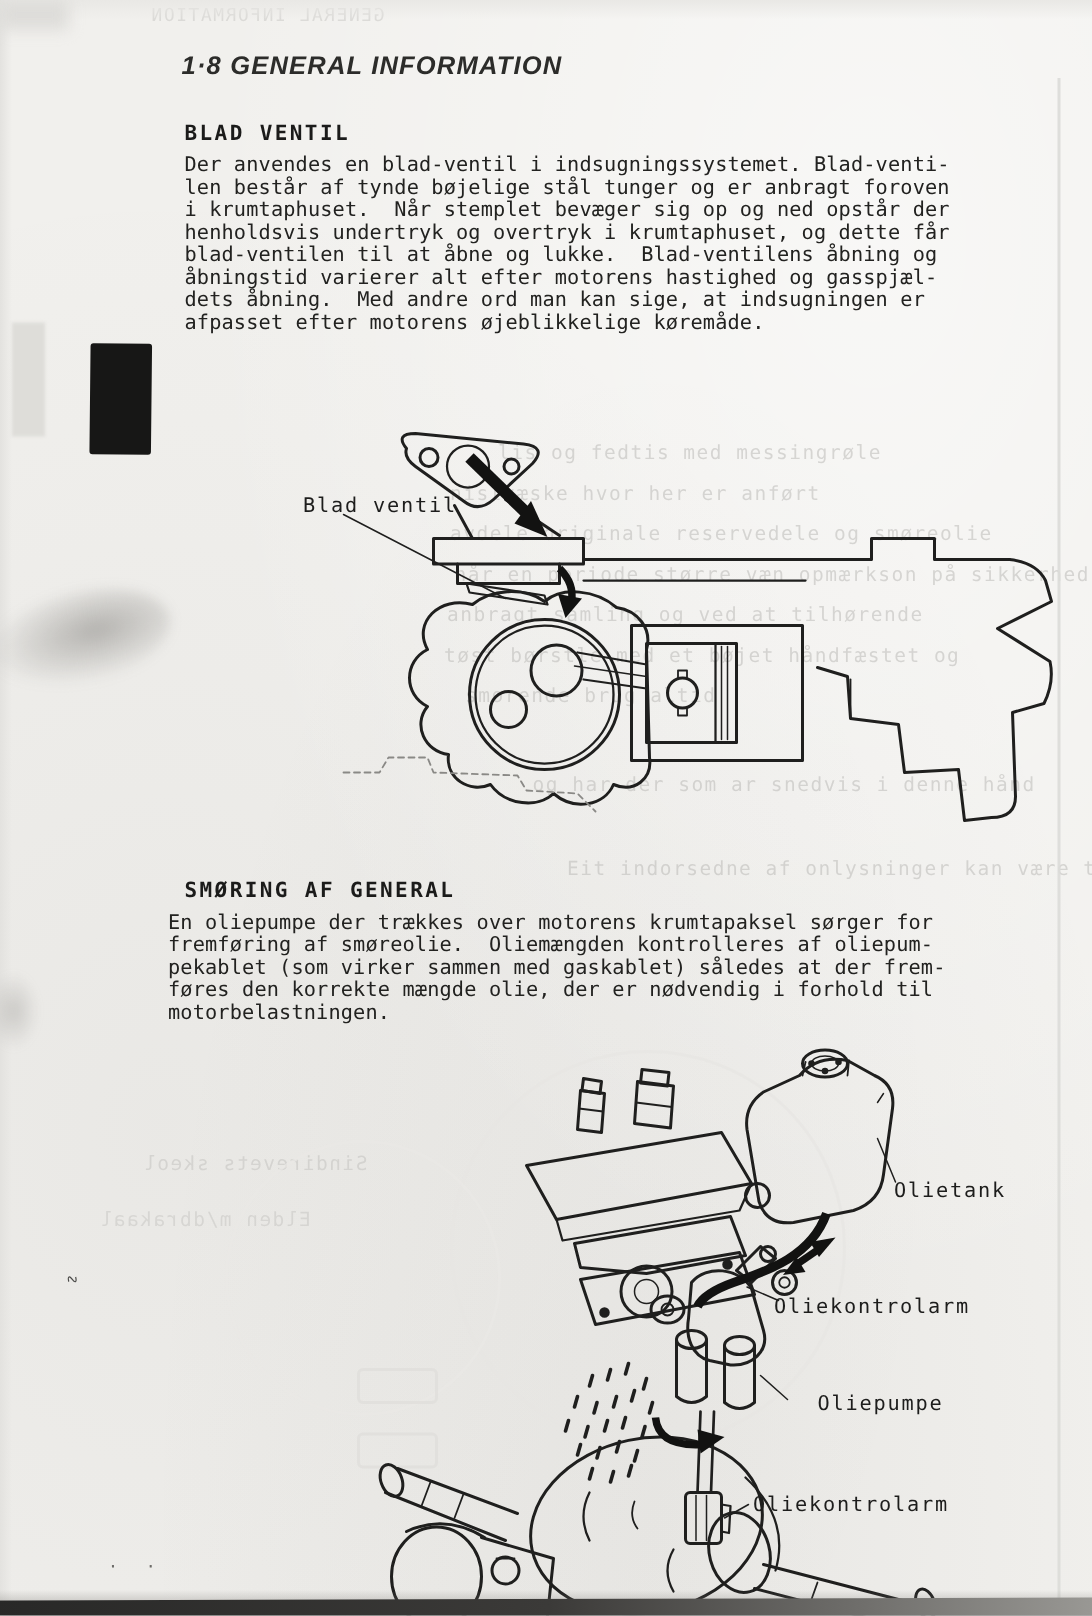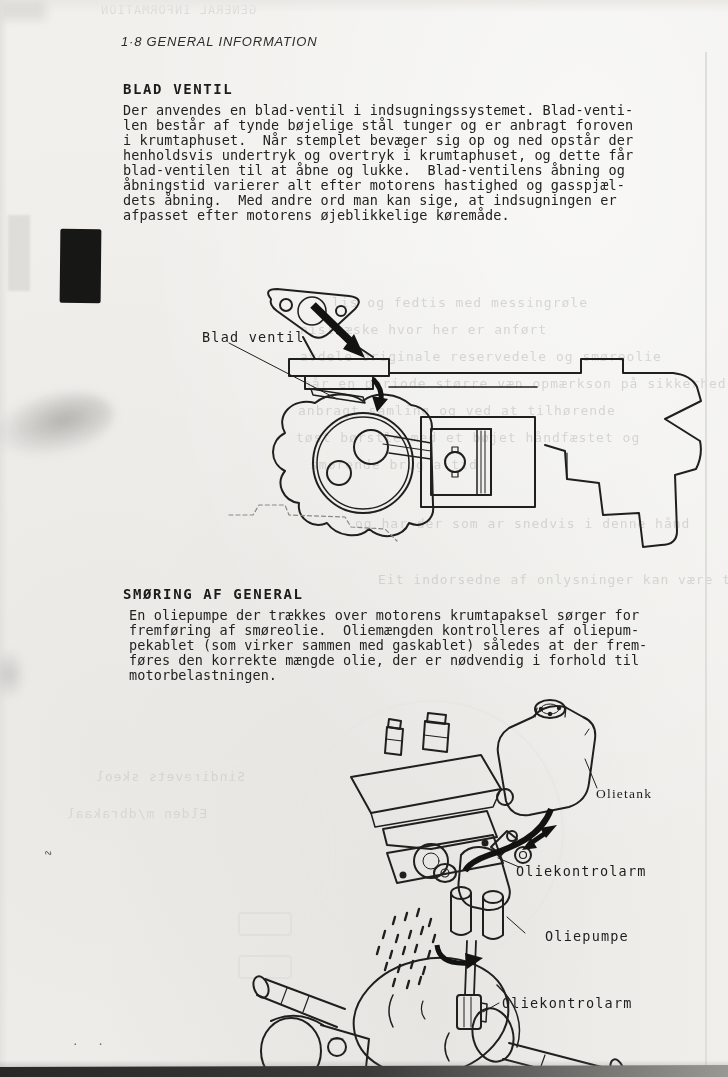--- a/index.html
+++ b/index.html
@@ -11,39 +11,39 @@
       radial-gradient(ellipse at 15% 70%, rgba(90,88,84,.05), transparent 60%),
       radial-gradient(ellipse at 60% 95%, rgba(90,88,84,.06), transparent 55%);
     font-family:"DejaVu Sans Mono", monospace;
     color:#232321;
   }
   .abs{position:absolute;}
   
   .pg-header{
     left:121px;top:34px;
     font-family:"Liberation Sans", sans-serif;
-    font-style:italic;font-weight:400;font-size:13px;letter-spacing:.8px;
+    font-style:italic;font-weight:700;font-size:17px;letter-spacing:.8px;
     color:#2c2c2a;z-index:6;
   }
   .sec-heading{
     font-size:14px;font-weight:600;letter-spacing:1.6px;color:#1b1b1a;z-index:6;
   }
   .h1{left:123px;top:81px;}
   .h2{left:123px;top:586px;}
   .body-text{
     font-size:13.5px;line-height:15px;white-space:pre;letter-spacing:.1px;
     color:#222220;z-index:6;
   }
   .p1{left:123px;top:103px;}
-  .p2{left:129px;top:608px;}
+  .p2{left:112px;top:608px;}
   .fig-label{
     font-size:13.5px;letter-spacing:1.2px;color:#1d1d1c;z-index:7;white-space:nowrap;
   }
   .lbl-bladventil{left:202px;top:329px;}
-  .lbl-olietank{left:596px;top:786px;font-family:Liberation Serif, serif;}
+  .lbl-olietank{left:596px;top:786px;}
   .lbl-oliekontrolarm{left:516px;top:863px;}
   .lbl-oliepumpe{left:545px;top:928px;}
   .lbl-oliepumpedrev{left:502px;top:995px;}
   
   .fig{z-index:5;}
   .fig1{left:225px;top:283px;width:480px;height:285px;}
   .fig2{left:235px;top:695px;width:470px;height:382px;}
   
   .ghost{
     color:#bcbbb8;opacity:.55;filter:blur(.5px);font-size:13px;letter-spacing:1px;

